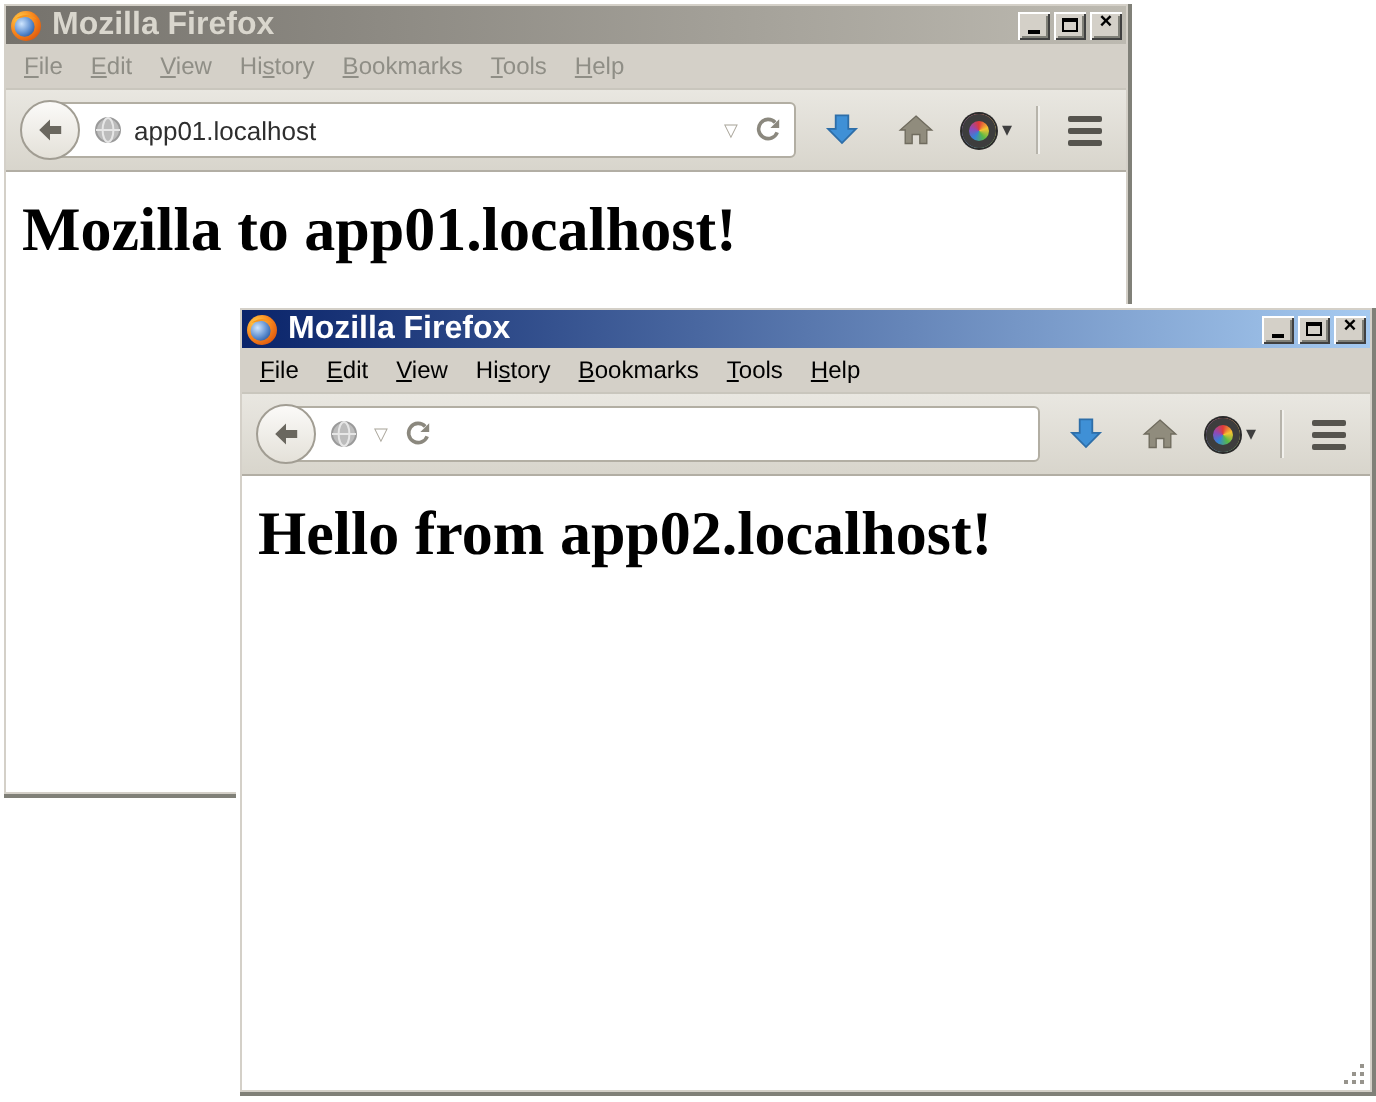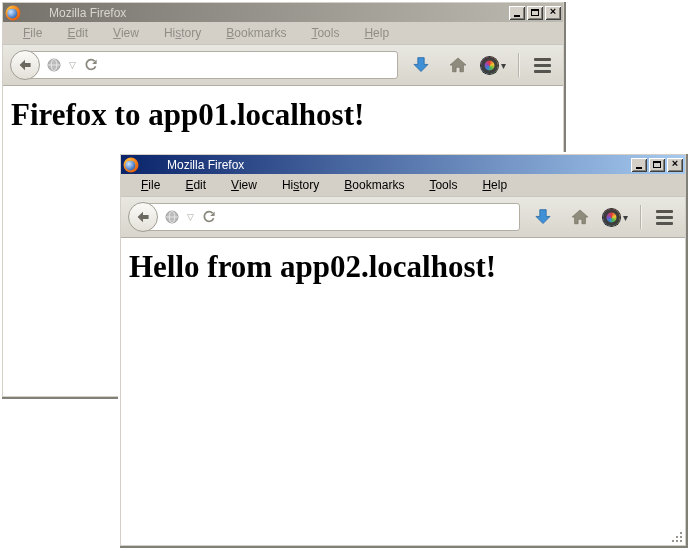--- a/index.html
+++ b/index.html
@@ -30,26 +30,25 @@
     display: flex;
     align-items: center;
     gap: 3px;
     padding: 1px 2px 1px 2px;
     flex: 0 0 auto;
   }
   .titlebar.active   { background: linear-gradient(to right, #0a246a, #a6caf0); }
   .titlebar.inactive { background: linear-gradient(to right, #75726c, #bdbab1); }
   .title-text {
     flex: 1;
-    font-size: 12px;
-    font-weight: normal;
+    font-size: 16px;
+    font-weight: bold;
     padding-left: 2px;
     white-space: nowrap;
     overflow: hidden;
-    margin-left: 23px;
   }
   .titlebar.active   .title-text { color: #ffffff; }
   .titlebar.inactive .title-text { color: #d9d6cd; }
   .title-btns { display: flex; gap: 2px; }
   .tb-btn {
     width: 16px; height: 14px;
     background: #d4d0c8;
     box-shadow:
       inset 1px 1px 0 #ffffff,
       inset -1px -1px 0 #404040,
@@ -66,21 +65,21 @@
   
   .menubar {
     height: 22px;
     display: flex;
     align-items: center;
     padding-left: 2px;
     font-size: 12px;
     flex: 0 0 auto;
     background: #d4d0c8;
   }
-  .menu-item { padding: 3px 7px; white-space: nowrap; cursor: default; margin-left: 11px; }
+  .menu-item { padding: 3px 7px; white-space: nowrap; cursor: default; }
   .menubar.active-m   .menu-item { color: #000000; }
   .menubar.inactive-m .menu-item { color: #8f8e86; }
   .menu-item u { text-decoration: underline; }
 
   
   .navbar {
     flex: 0 0 auto;
     height: 42px;
     border-top: 1px solid #c9c6bd;
     border-bottom: 1px solid #b2aea4;
@@ -226,20 +225,21 @@
         <svg width="16" height="16" viewBox="0 0 16 16">
           <path d="M8 2.8 L2.6 8 L8 13.2 V10 H13.6 V6 H8 Z" fill="#6a675f"></path>
         </svg>
       </span>
       <span class="urlbar">
         <svg width="16" height="16" viewBox="0 0 16 16">
           <circle cx="8" cy="8" r="6" fill="#bcbcbc" stroke="#9a9a9a" stroke-width="1"></circle>
           <ellipse cx="8" cy="8" rx="2.7" ry="6" fill="none" stroke="#e6e6e6" stroke-width="1"></ellipse>
           <line x1="2" y1="8" x2="14" y2="8" stroke="#e6e6e6" stroke-width="1"></line>
         </svg>
+        <input class="url-input" type="text" value="app01.localhost" style="">
         <span class="url-dd">▽</span>
         <svg width="16" height="16" viewBox="0 0 16 16">
           <path d="M12.6 9.2 A4.8 4.8 0 1 1 11.6 4.2" fill="none" stroke="#8b887e" stroke-width="1.8"></path>
           <path d="M13.6 2.6 V7 H9.2 Z" fill="#8b887e"></path>
         </svg>
       </span>
       <span class="nav-icon-btn">
         <svg width="18" height="18" viewBox="0 0 16 16">
           <path d="M5.2 1.5 h5.6 v6 h3.4 L8 13.8 L1.8 7.5 h3.4 Z" fill="#3f90d6" stroke="#2e6ea8" stroke-width="0.8"></path>
         </svg>
@@ -257,21 +257,21 @@
       <span class="nav-icon-btn">
         <span class="hamburger">
             <span></span>
             <span></span>
             <span></span>
           </span>
       </span>
     </div>
 
     <div class="content">
-      <h1>Firefox to app01.localhost!</h1>
+      <h1>Mozilla to app01.localhost!</h1>
     </div>
   </div>
 </div>
 
 <div class="window" id="win2">
   <div class="win-inner">
     <div class="titlebar active">
       <span>
         <svg width="16" height="16" viewBox="0 0 16 16">
           <circle cx="8" cy="8" r="7.5" fill="url(#fx-orange)"></circle>

